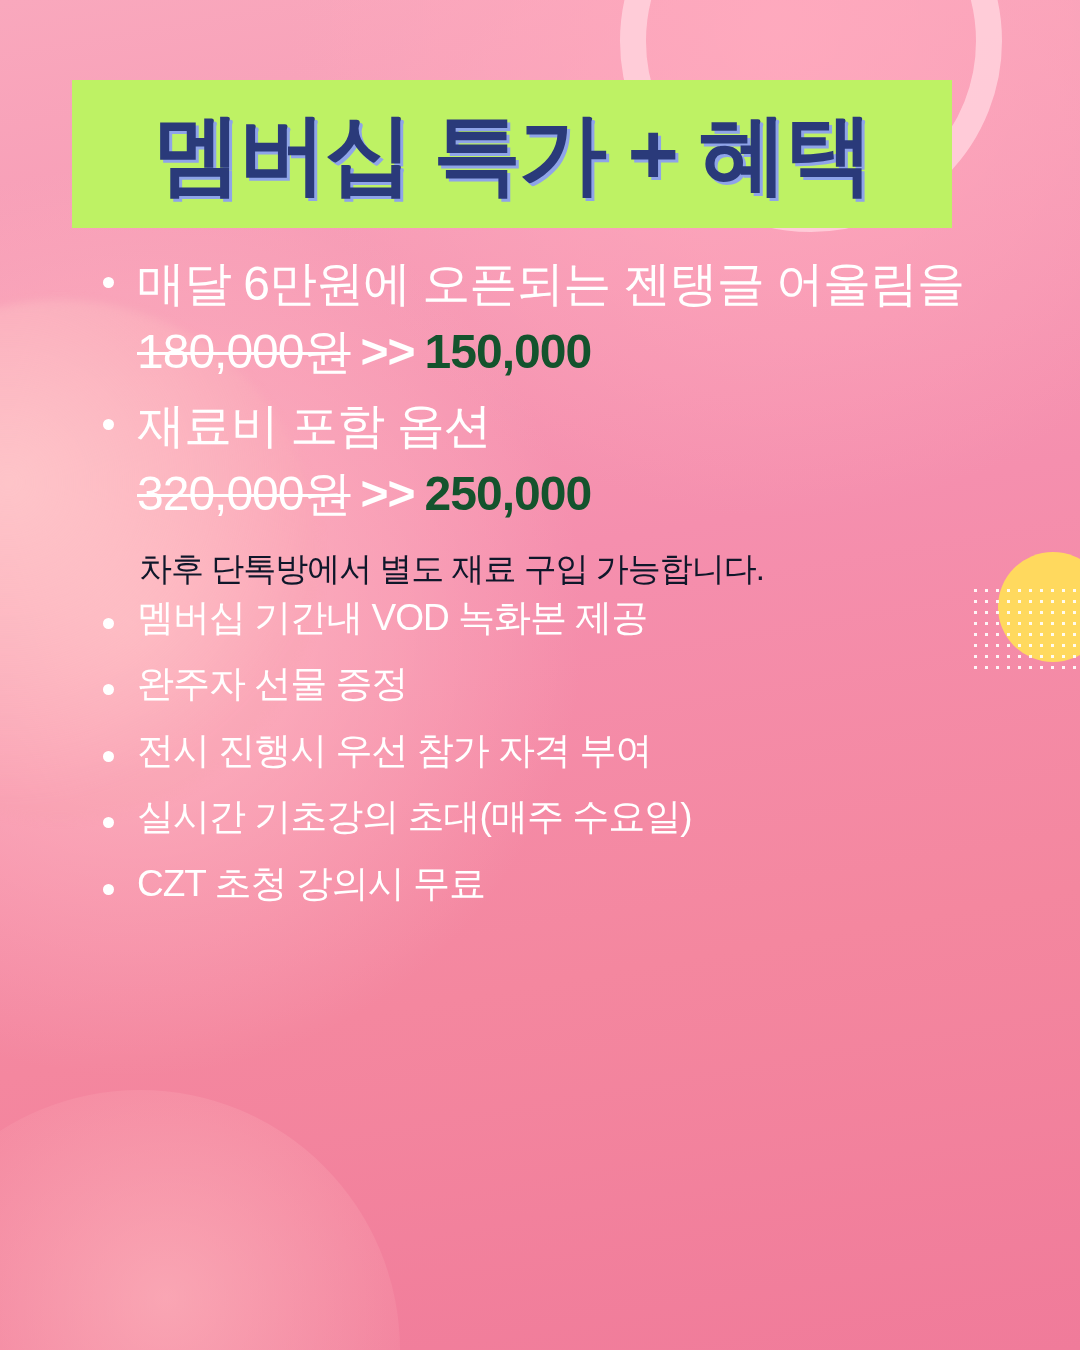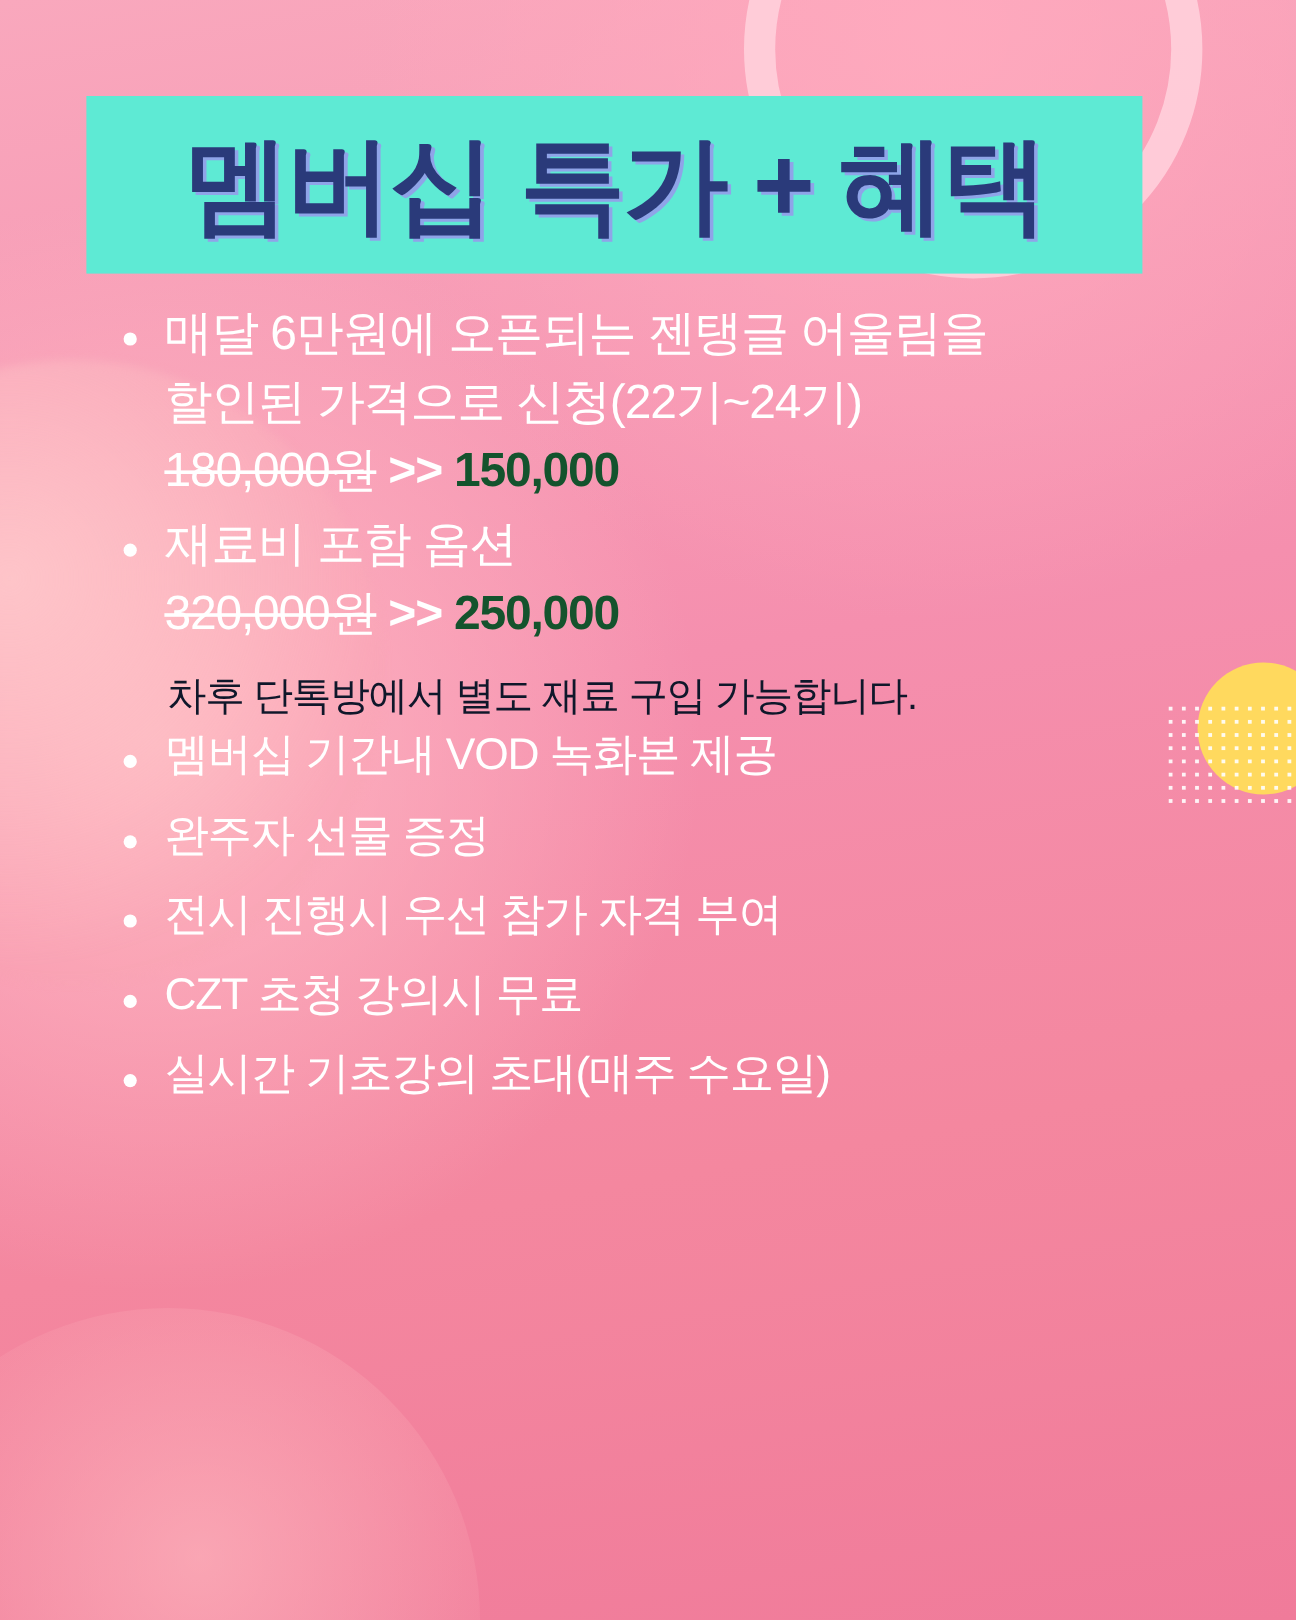--- a/index.html
+++ b/index.html
@@ -79,21 +79,21 @@
     opacity: 0.9;
   }
 
   
   .title-band {
     position: absolute;
     left: 72px;
     top: 80px;
     width: 880px;
     height: 148px;
-    background: #5eead4;
+    background: #bef264;
     display: flex;
     align-items: center;
     justify-content: center;
   }
   .title-text {
     font-family: "Liberation Sans", sans-serif;
     font-size: 88px;
     font-weight: bold;
     letter-spacing: -2px;
     color: #2a3a7a;
@@ -112,21 +112,21 @@
 
   ul.bullets {
     list-style: none;
     margin: 0;
     padding: 0;
   }
   li.bullet {
     position: relative;
     padding-left: 42px;
     margin-bottom: 6px;
-    font-size: 40px;
+    font-size: 48px;
     line-height: 1.42;
     letter-spacing: -1px;
     font-weight: 500;
     color: #ffffff;
   }
   li.bullet::before {
     content: "";
     position: absolute;
     left: 8px;
     top: 27px;
@@ -183,37 +183,36 @@
 
   <div class="title-band">
     <div class="title-text">멤버십 특가 + 혜택</div>
   </div>
 
   <div class="content">
 
     <ul class="bullets">
       <li class="bullet">
         <span class="line">매달 6만원에 오픈되는 젠탱글 어울림을</span>
-        <span class="line">할인된 가격으로 신청(22기~24기)</span>
         <span class="line">
           <span class="strike">180,000원</span><span class="arrows">&gt;&gt;</span><span class="price-new">150,000</span>
         </span>
       </li>
       <li class="bullet">
         <span class="line">재료비 포함 옵션</span>
         <span class="line">
           <span class="strike">320,000원</span><span class="arrows">&gt;&gt;</span><span class="price-new">250,000</span>
         </span>
       </li>
     </ul>
 
     <div class="note">차후 단톡방에서 별도 재료 구입 가능합니다.</div>
 
     <ul class="bullets benefits">
       <li class="bullet">멤버십 기간내 VOD 녹화본 제공</li>
       <li class="bullet">완주자 선물 증정</li>
       <li class="bullet">전시 진행시 우선 참가 자격 부여</li>
+      <li class="bullet">실시간 기초강의 초대(매주 수요일)</li>
       <li class="bullet">CZT 초청 강의시 무료</li>
-      <li class="bullet">실시간 기초강의 초대(매주 수요일)</li>
     </ul>
 
   </div>
 </div>
 
 </body></html>

